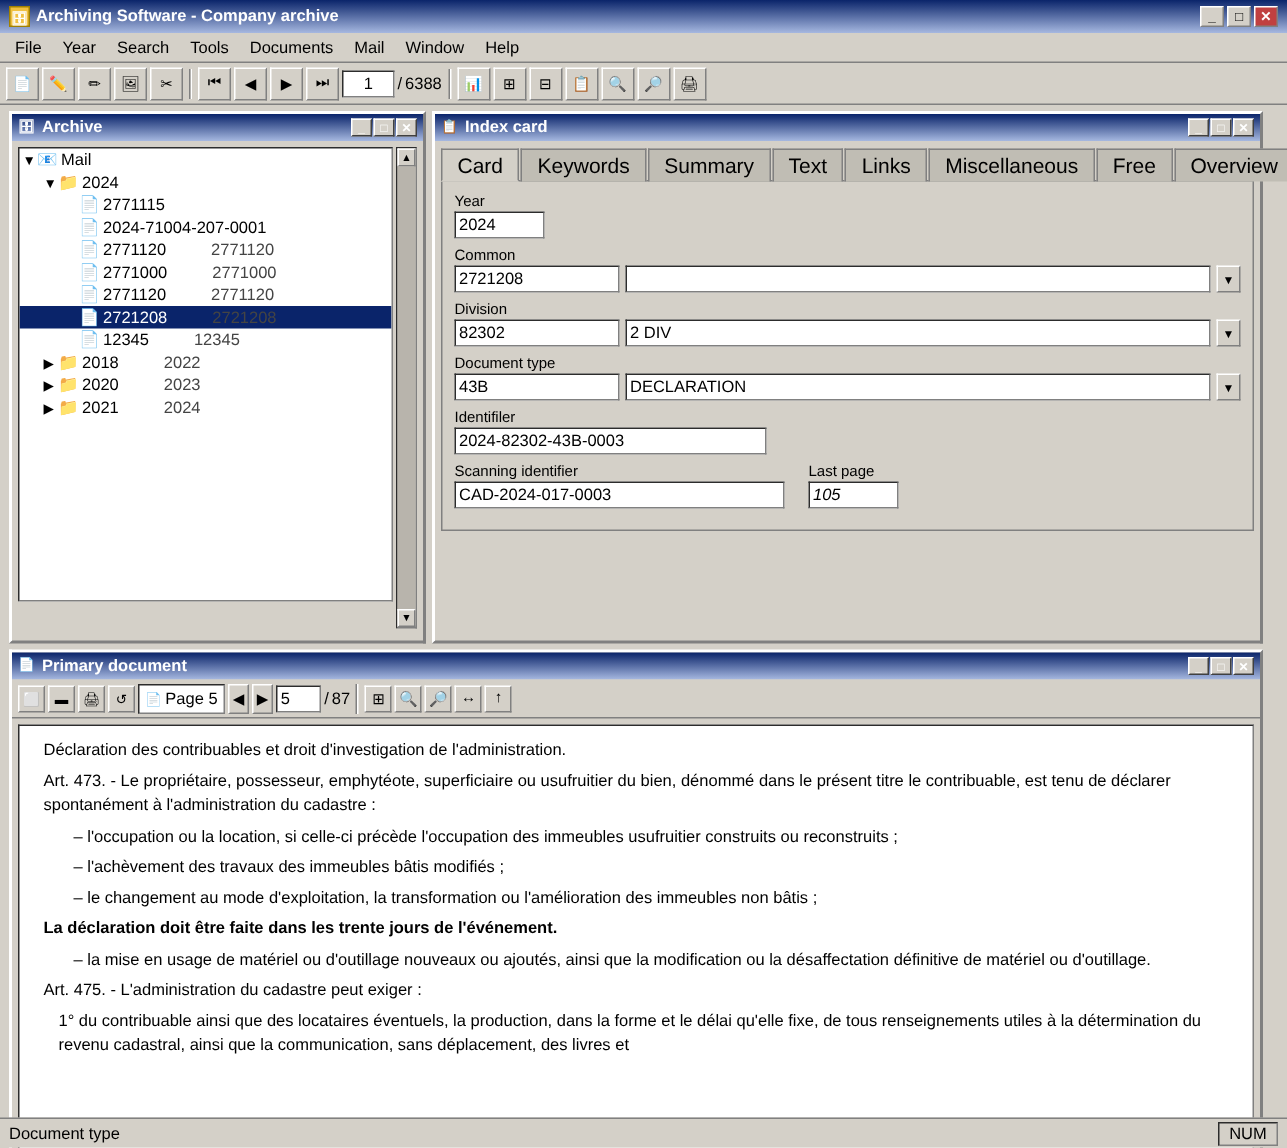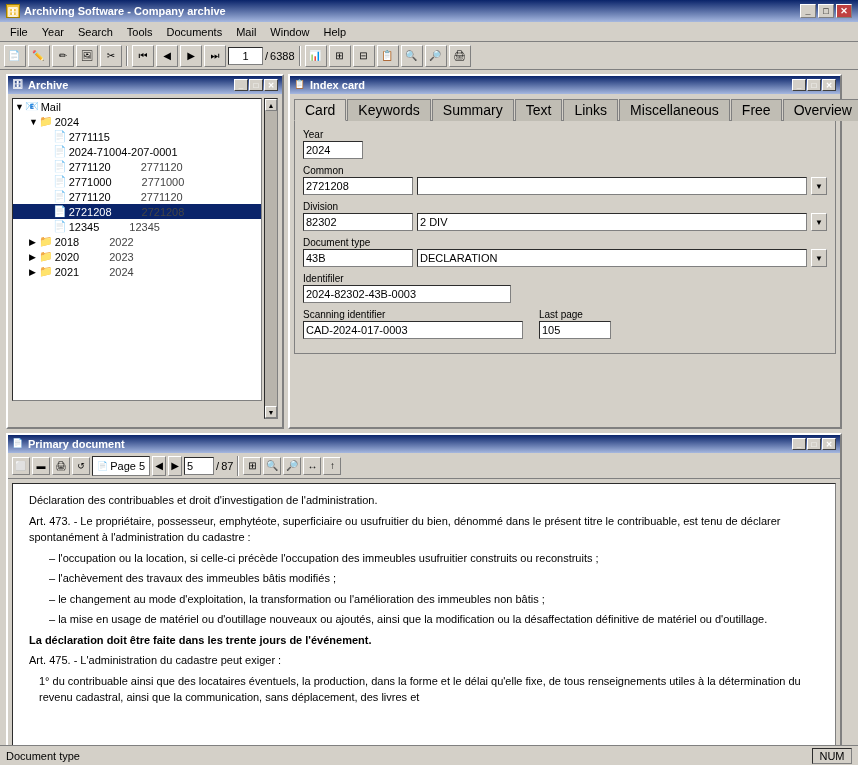--- a/index.html
+++ b/index.html
@@ -555,21 +555,21 @@
       </div>
 
       <div class="form-group">
         <div class="form-row" style="align-items:flex-start; gap:16px;">
           <div>
             <label class="form-label">Scanning identifier</label>
             <input class="form-input" style="width: 220px;" value="CAD-2024-017-0003">
           </div>
           <div>
             <label class="form-label">Last page</label>
-            <input class="form-input" style="width: 72px;" value="105">
+            <input class="form-input" style="width: 60px; font-style: italic;" value="105">
           </div>
         </div>
       </div>
     </div>
   </div>
 
   <div class="panel" id="doc-panel">
     <div class="panel-title-bar">
       <div class="panel-title-left">
         <span class="panel-title-icon">📄</span>
@@ -603,22 +603,22 @@
       <div class="tool-btn" style="width:18px;height:18px;">↔</div>
       <div class="tool-btn" style="width:18px;height:18px;">↑</div>
     </div>
 
     <div class="doc-content">
         <p style="margin-bottom: 4px; font-size: 11px; line-height: 1.5;">Déclaration des contribuables et droit d'investigation de l'administration.</p>
         <p style="margin-bottom: 4px; font-size: 11px; line-height: 1.5;">Art. 473. - Le propriétaire, possesseur, emphytéote, superficiaire ou usufruitier du bien, dénommé dans le présent titre le contribuable, est tenu de déclarer spontanément à l'administration du cadastre :</p>
         <p style="margin-bottom: 4px; font-size: 11px; line-height: 1.5; margin-left: 20px;">– l'occupation ou la location, si celle-ci précède l'occupation des immeubles usufruitier construits ou reconstruits ;</p>
         <p style="margin-bottom: 4px; font-size: 11px; line-height: 1.5; margin-left: 20px;">– l'achèvement des travaux des immeubles bâtis modifiés ;</p>
         <p style="margin-bottom: 4px; font-size: 11px; line-height: 1.5; margin-left: 20px;">– le changement au mode d'exploitation, la transformation ou l'amélioration des immeubles non bâtis ;</p>
+        <p style="margin-bottom: 4px; font-size: 11px; line-height: 1.5; font-weight: bold;">La déclaration doit être faite dans les trente jours de l'événement.</p>
         <p style="margin-bottom: 4px; font-size: 11px; line-height: 1.5; margin-left: 20px;">– la mise en usage de matériel ou d'outillage nouveaux ou ajoutés, ainsi que la modification ou la désaffectation définitive de matériel ou d'outillage.</p>
-        <p style="margin-bottom: 4px; font-size: 11px; line-height: 1.5; font-weight: bold;">La déclaration doit être faite dans les trente jours de l'événement.</p>
         <p style="margin-bottom: 4px; font-size: 11px; line-height: 1.5;">Art. 475. - L'administration du cadastre peut exiger :</p>
         <p style="margin-bottom: 4px; font-size: 11px; line-height: 1.5; margin-left: 10px;">1° du contribuable ainsi que des locataires éventuels, la production, dans la forme et le délai qu'elle fixe, de tous renseignements utiles à la détermination du revenu cadastral, ainsi que la communication, sans déplacement, des livres et</p>
       </div>
   </div>
 
 </div>
 
 <div class="status-bar">
   <span class="status-left">Document type</span>
   <div class="status-right">

